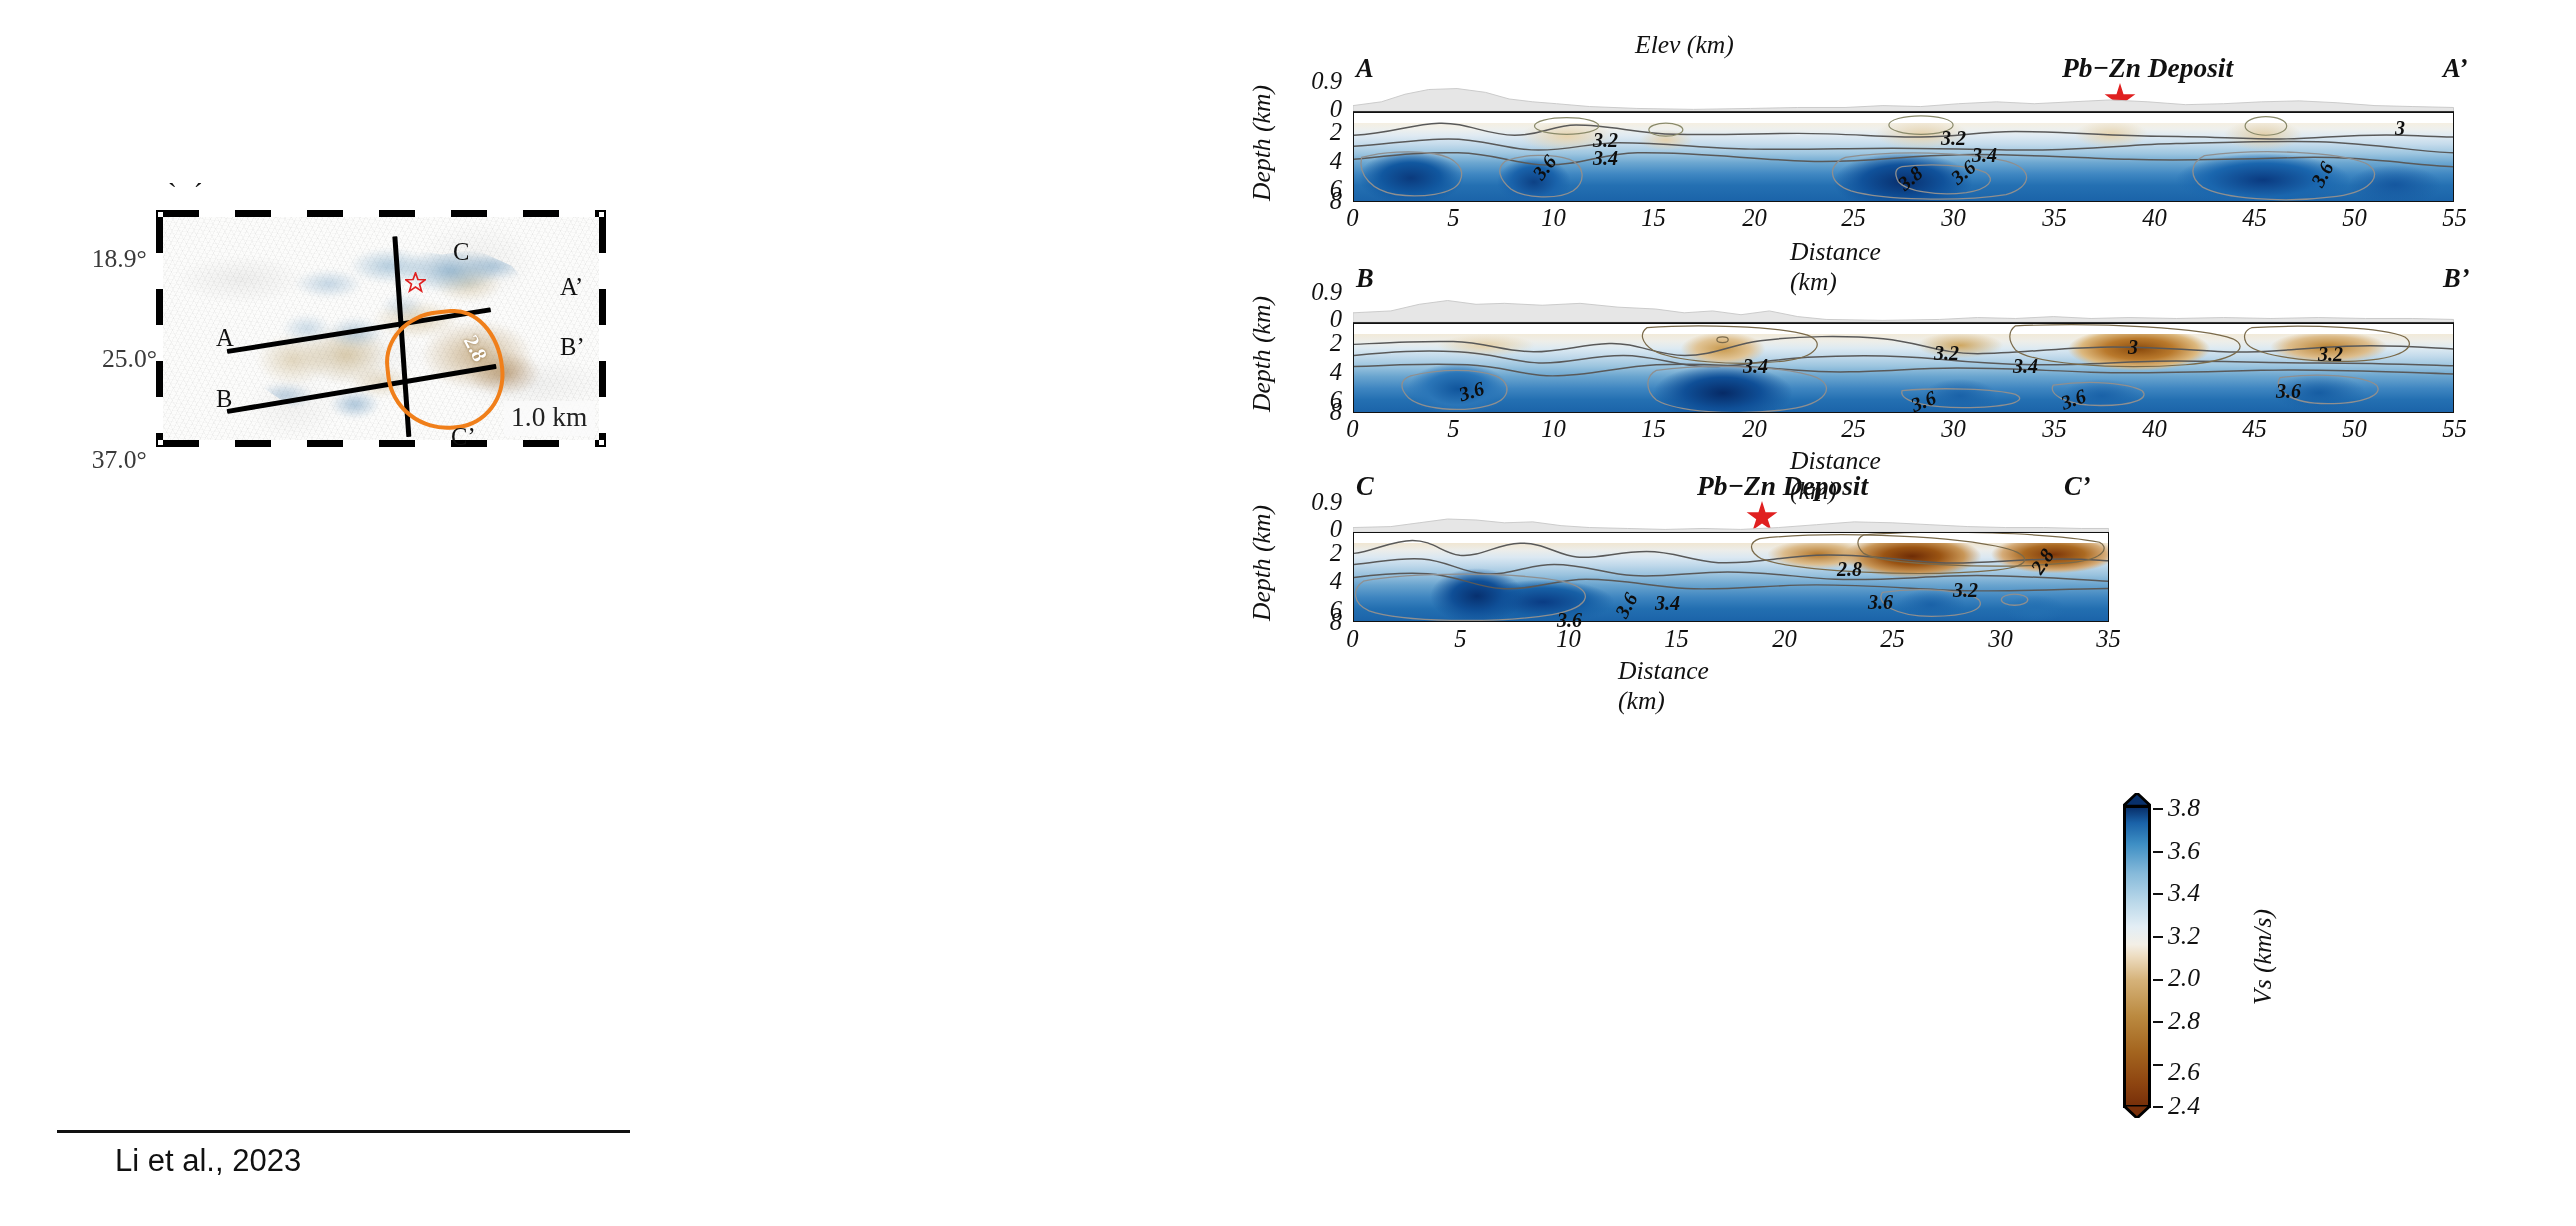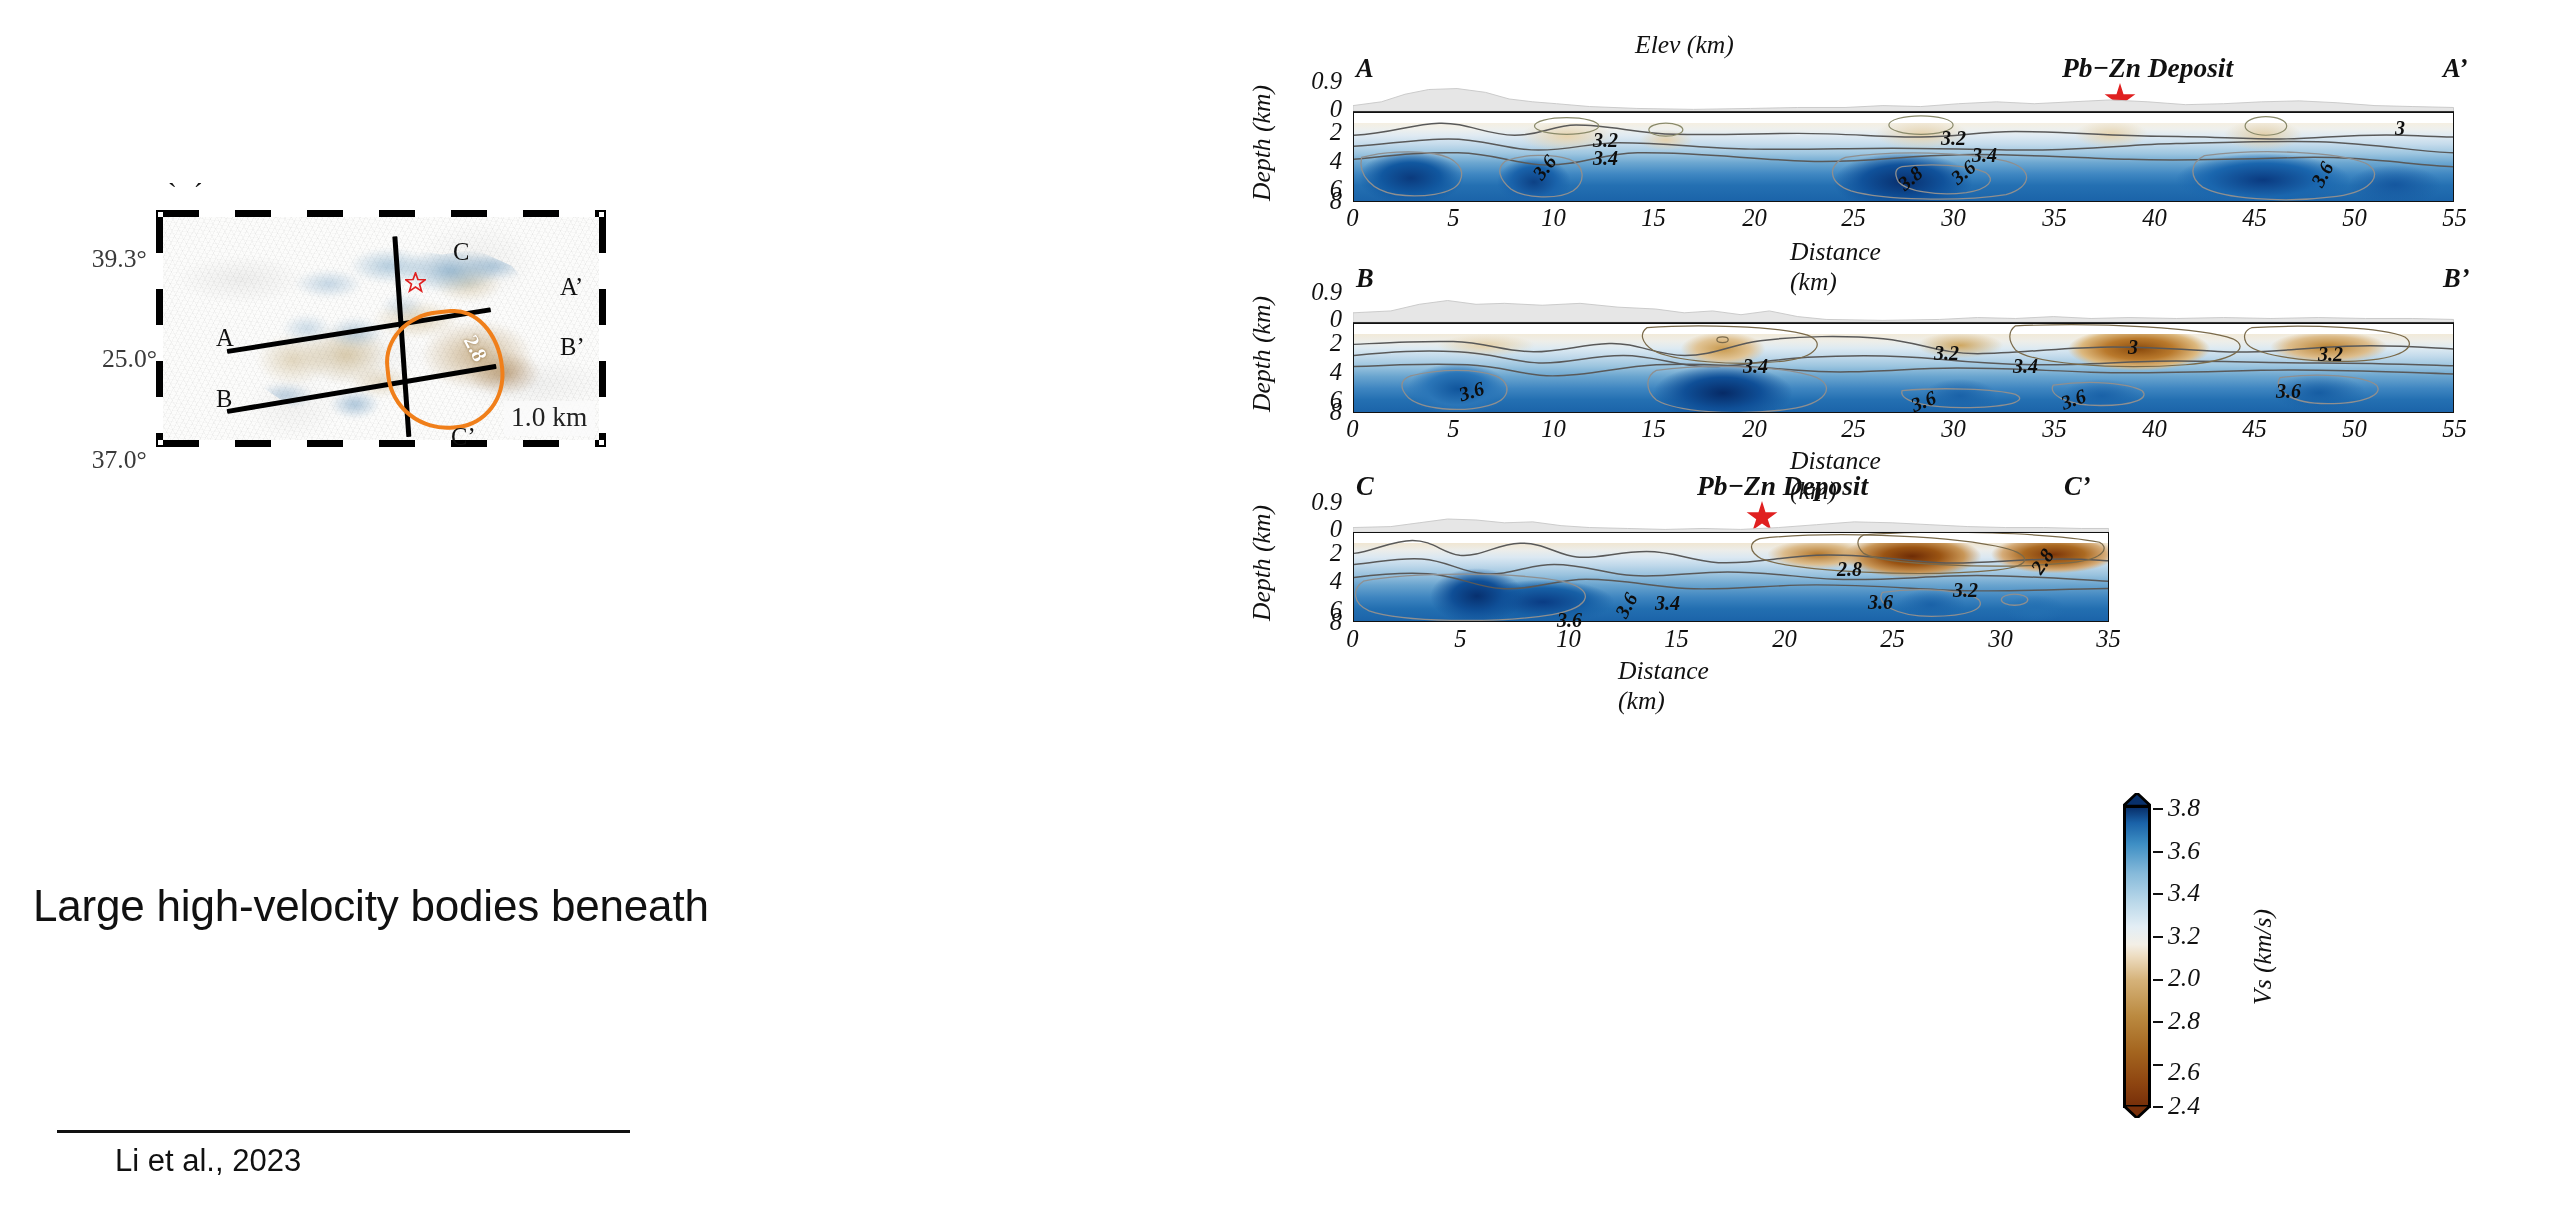--- a/index.html
+++ b/index.html
@@ -133,21 +133,21 @@
               transform:rotate(-90deg);transform-origin:center center;white-space:nowrap;}
   .cbar-cap{position:absolute;width:0;height:0;}
 </style>
 </head>
 <body>
 
 <div id="left-column">
 
   <div id="crop-mark">`´</div>
 
-  <div class="lat-label" style="left:4.7px;top:244px;">39.3°</div>
+  <div class="lat-label" style="left:4.7px;top:244px;">18.9°</div>
   <div class="lat-label" style="left:15px;top:344px;">25.0°</div>
   <div class="lat-label" style="left:4.7px;top:445px;">37.0°</div>
 
   <div id="map-figure">
     <div class="map-frame" style="left:0;top:0;"></div>
 
     <div class="map-inner" style="left:6.6px;top:6.6px;">
       <div class="relief"></div>
       <div class="anom-clip"></div>
 
@@ -175,21 +175,20 @@
   </div>
 
   <div class="sec-label" style="left:216px;top:324px;">A</div>
   <div class="sec-label" style="left:560px;top:273px;">A’</div>
   <div class="sec-label" style="left:216px;top:385px;">B</div>
   <div class="sec-label" style="left:560px;top:333px;">B’</div>
   <div class="sec-label" style="left:453px;top:238px;">C</div>
   <div class="sec-label" style="left:451px;top:423px;">C’</div>
 
   <div id="caption">
-    <div>Large high-velocity bodies beneath</div>
   </div>
   <div id="cite-rule"></div>
   <div id="citation">Li et al., 2023</div>
 </div>
 
 <div id="right-column">
 
   <div class="elev-title" style="left:411px;top:30px;">Elev (km)</div>
 
   <div class="xsec" style="left:0;top:0;">

